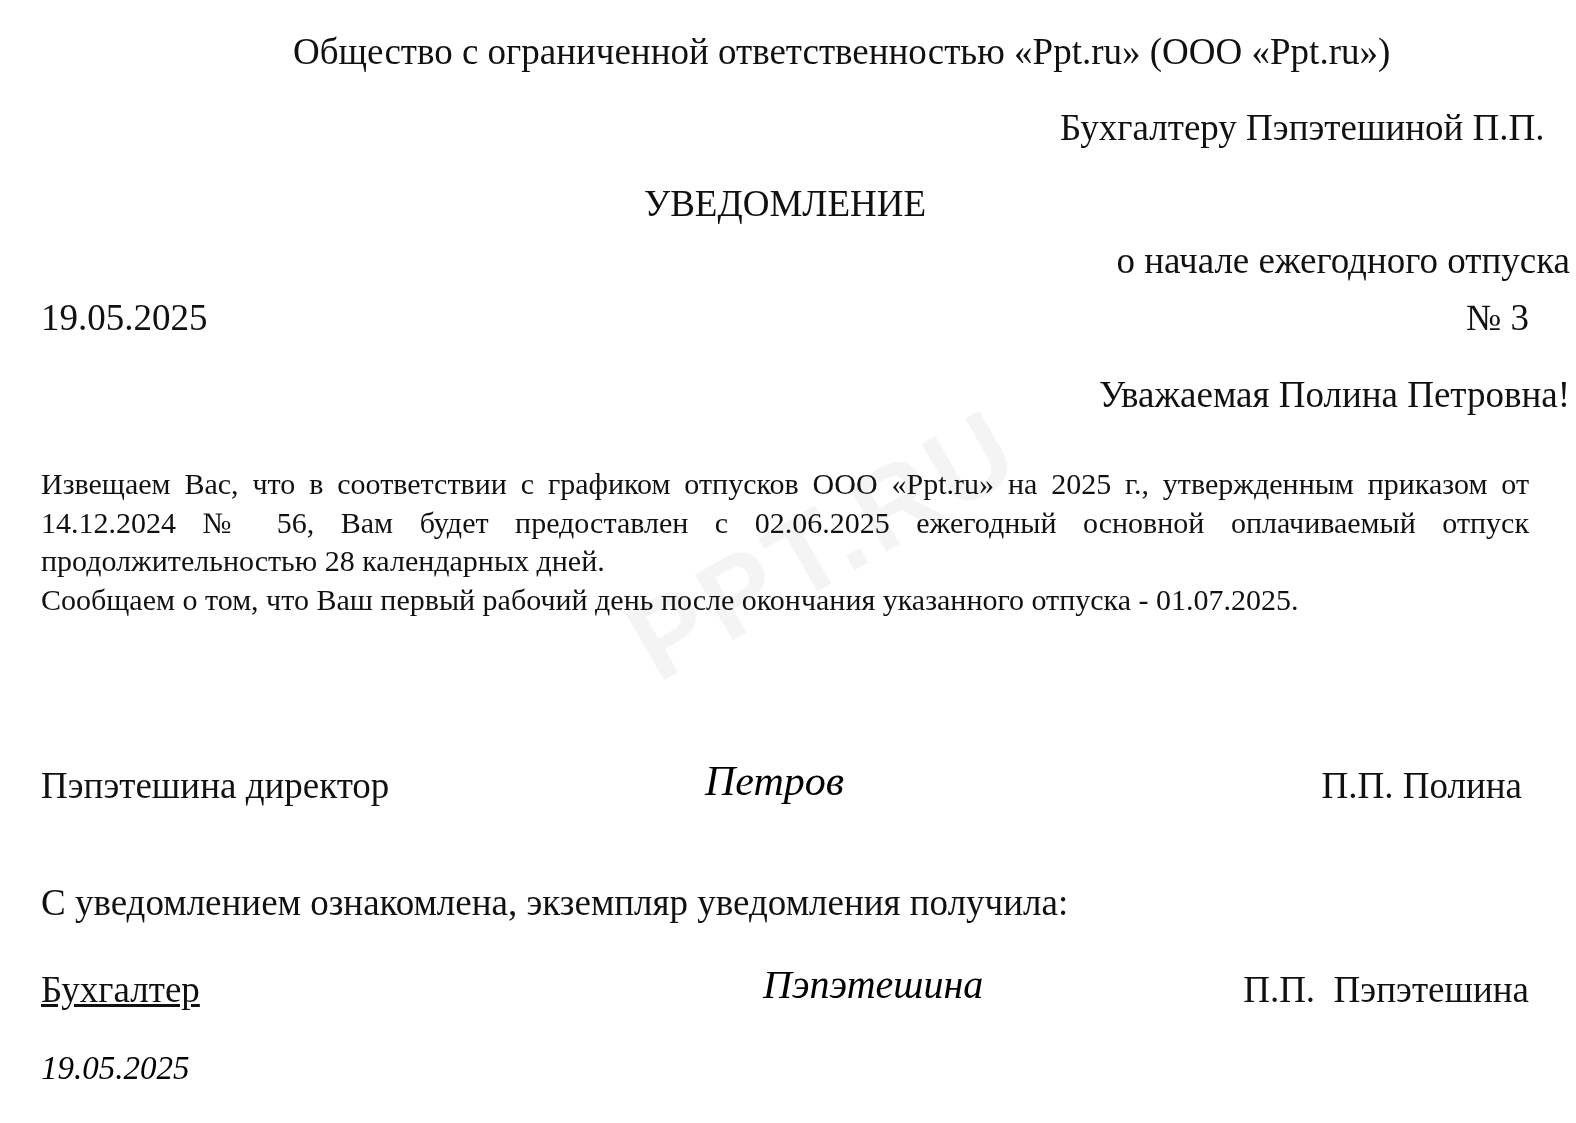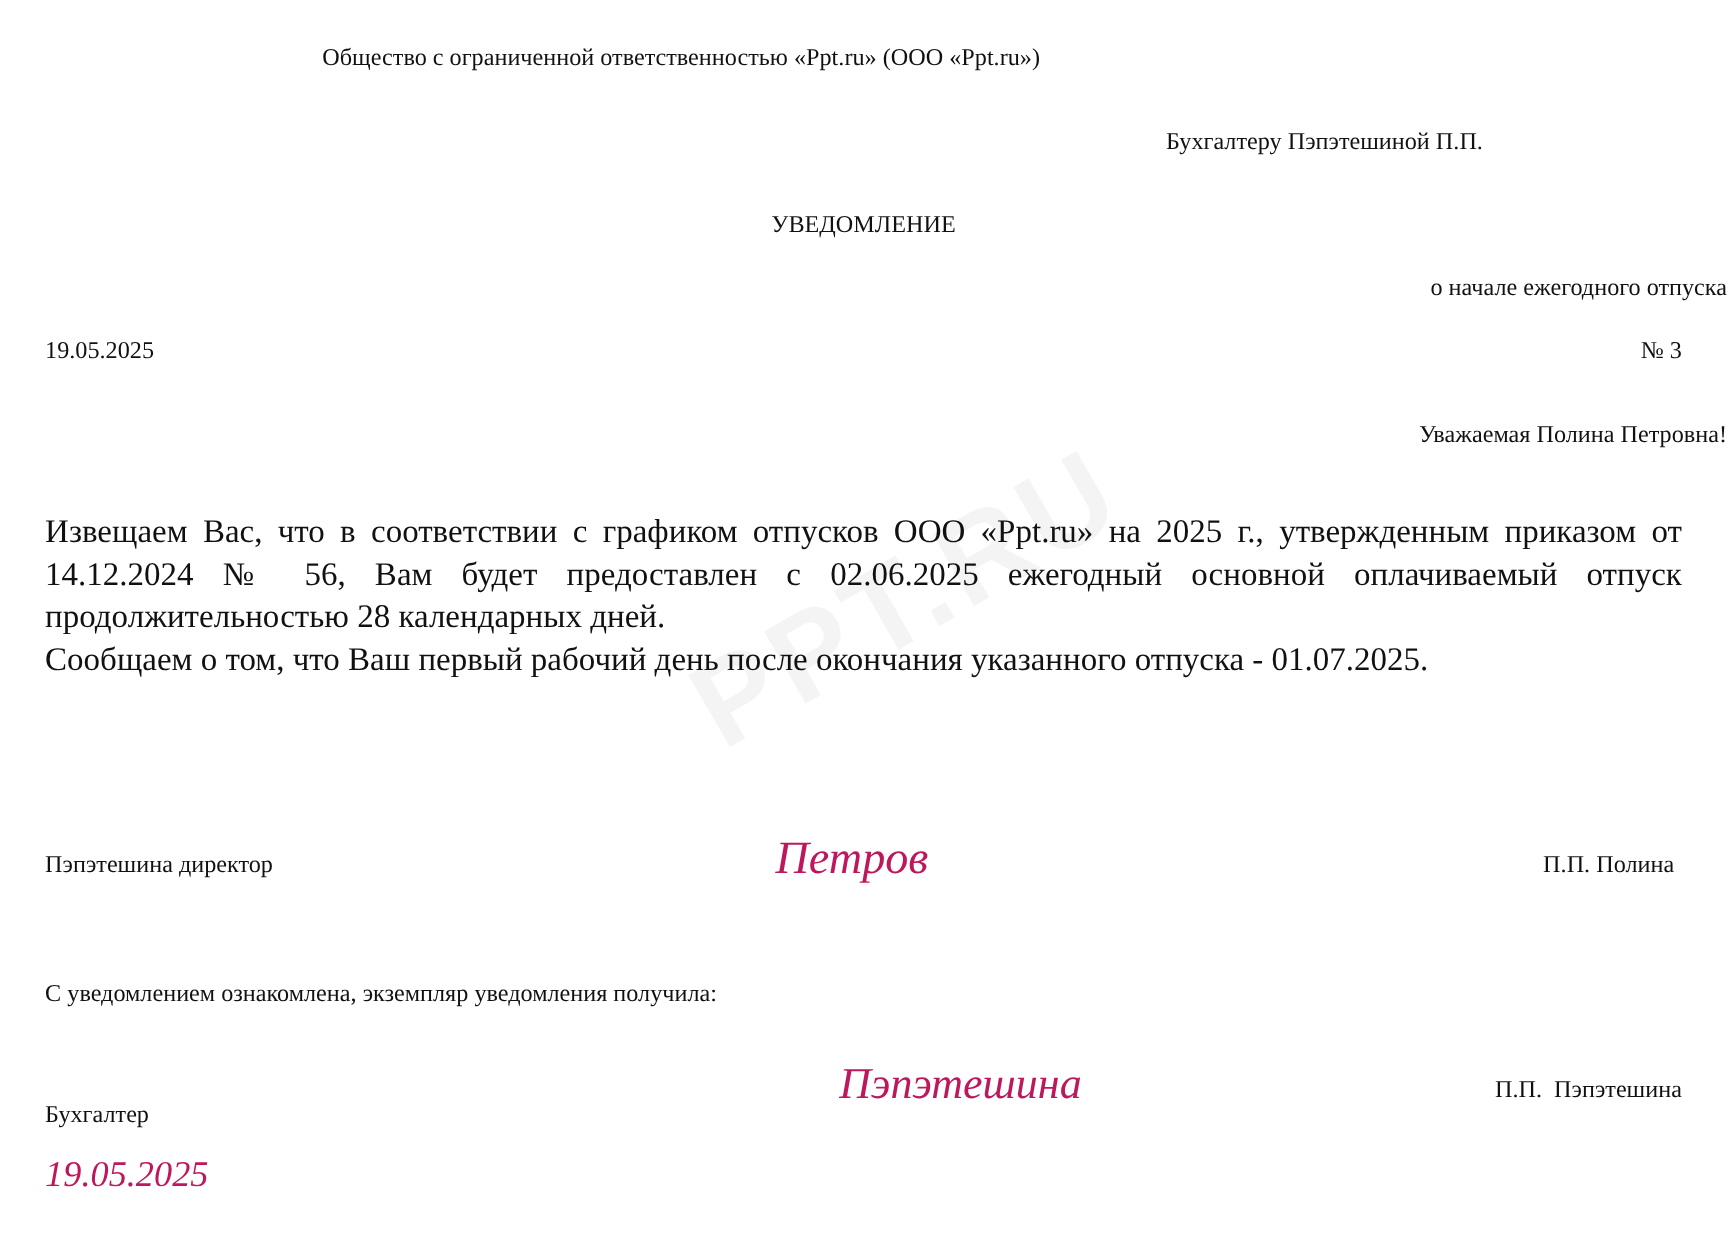--- a/index.html
+++ b/index.html
@@ -9,25 +9,25 @@
     }
     body {
       width: 1576px;
       height: 1123px;
       position: relative;
       overflow: hidden;
       font-family: "Liberation Serif", "DejaVu Serif", serif;
       color: #111111;
     }
     .abs { position: absolute; white-space: nowrap; }
-    .t { font-size: 22px; line-height: 38px; }
+    .t { font-size: 37px; line-height: 38px; }
     .sig {
       font-family: "Liberation Serif", "DejaVu Serif", serif;
       font-style: italic;
-      color: #be185d;
+      color: #000000;
     }
     .body-block {
       position: absolute;
       left: 41px;
       top: 451px;
       width: 1488px;
       font-size: 30px;
       line-height: 38.5px;
     }
     .justify {
@@ -69,17 +69,17 @@
   <div class="justify">Извещаем Вас, что в соответствии с графиком отпусков ООО «Ppt.ru» на 2025 г., утвержденным приказом от 14.12.2024 № 56, Вам будет предоставлен с 02.06.2025 ежегодный основной оплачиваемый отпуск продолжительностью 28 календарных дней.</div>
   <div>Сообщаем о том, что Ваш первый рабочий день после окончания указанного отпуска - 01.07.2025.</div>
 </div>
 
 <div class="abs t" style="left:41px; top:767px;">Пэпэтешина директор</div>
 <div class="abs sig" style="left:705px; top:756px; font-size:42px; line-height:50px;">Петров</div>
 <div class="abs t" style="right:54px; top:767px;">П.П. Полина</div>
 
 <div class="abs t" style="left:41px; top:884px;">С уведомлением ознакомлена, экземпляр уведомления получила:</div>
 
-<div class="abs t" style="left:41px; top:994px;">Бухгалтер</div>
+<div class="abs t" style="left:41px; top:971px;text-decoration:underline;">Бухгалтер</div>
 <div class="abs sig" style="left:763px; top:960px; font-size:40px; line-height:50px;">Пэпэтешина</div>
 <div class="abs t" style="right:47px; top:971px; white-space:pre;margin-left:42px;">П.П.  Пэпэтешина</div>
 
 <div class="abs sig" style="left:41px; top:1048px; font-size:33px; line-height:40px;">19.05.2025</div>
 
 </body></html>

